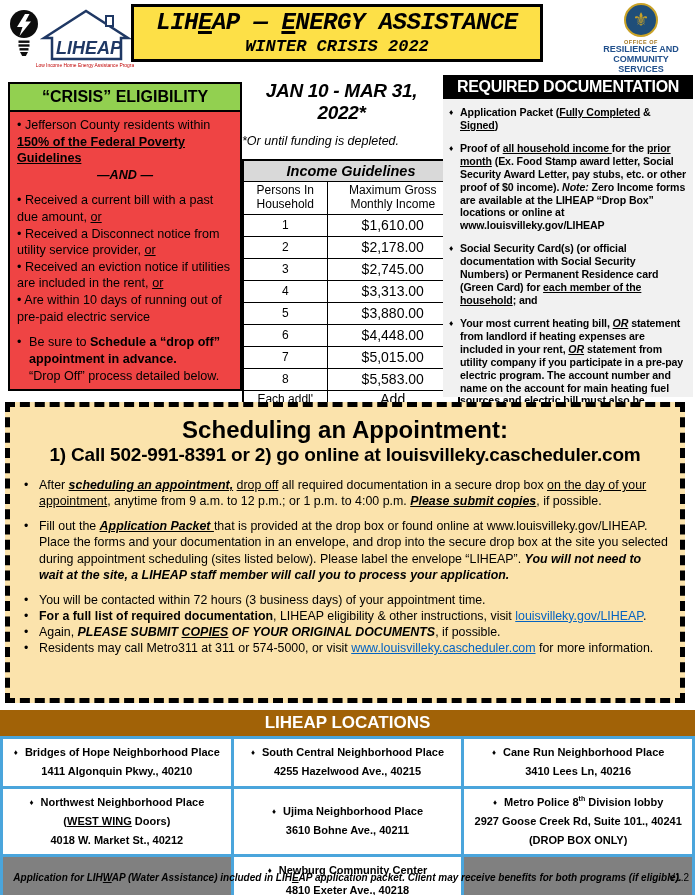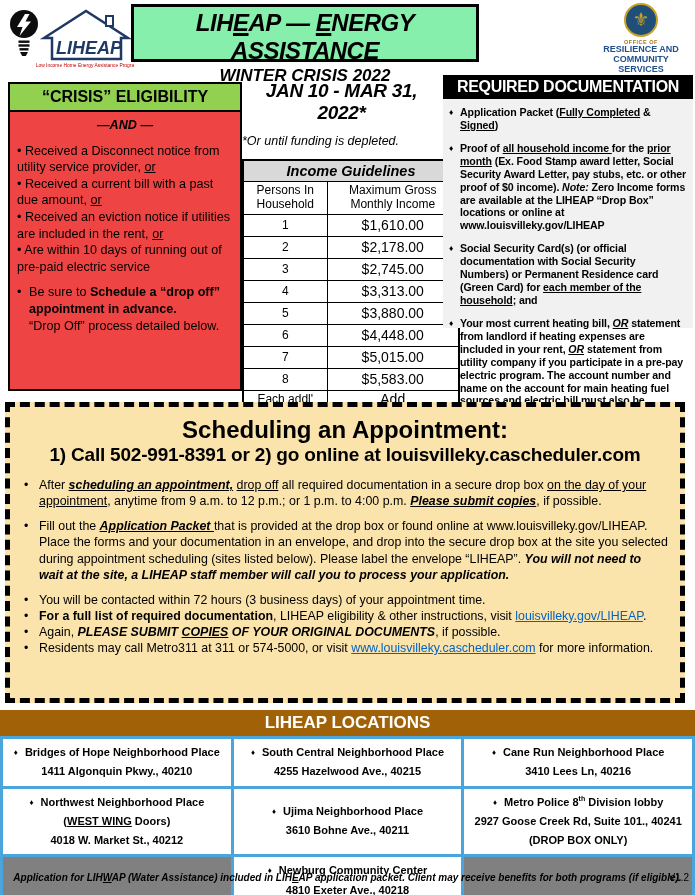--- a/index.html
+++ b/index.html
@@ -1,21 +1,21 @@
 <!DOCTYPE html>
 <html><head>
 <meta charset="utf-8">
 <style>
   * { margin:0; padding:0; box-sizing:border-box; }
   body { background:#ffffff; font-family:"Liberation Sans", sans-serif; }
   .page { position:relative; width:695px; height:895px; background:#fff; color:#000; overflow:hidden; }
 
   
   .logo-wrap { position:absolute; left:6px; top:2px; width:128px; height:70px; }
-  .banner { position:absolute; left:131px; top:4px; width:348px; height:58px; background:#86efac; border:3px solid #000; text-align:center; }
+  .banner { position:absolute; left:131px; top:4px; width:412px; height:58px; background:#fde047; border:3px solid #000; text-align:center;font-family:Liberation Mono, monospace; }
   .banner-l1 { font-size:24px; font-weight:bold; font-style:italic; margin-top:2px; letter-spacing:-0.5px; }
   .banner-l1 .u { text-decoration:underline; text-decoration-thickness:3px; }
   .banner-l2 { font-size:17px; font-weight:bold; font-style:italic; margin-top:1px; }
   .seal { position:absolute; right:3px; top:3px; width:102px; text-align:center; }
   .seal-circle { width:34px; height:34px; border-radius:50%; background:#1F4E79; border:2px solid #C9A227; color:#C9A227; font-size:19px; line-height:30px; margin:0 auto; }
   .seal-office { font-size:5.5px; font-weight:bold; color:#A5761F; margin-top:2px; letter-spacing:0.5px; }
   .seal-line { font-size:9px; font-weight:bold; color:#21508C; line-height:1.1; }
 
   
   .elig { position:absolute; left:8px; top:82px; width:234px; height:309px; border:2px solid #000; background:#ef4444; }
@@ -32,21 +32,21 @@
   .mid-note { font-size:12.5px; font-style:italic; text-align:left; margin-top:10px; }
   .income-table { width:218px; margin:11px auto 0 auto; border-collapse:collapse; border:2px solid #000; }
   .income-table th, .income-table td { border:1.5px solid #000; }
   .it-title { background:#D9D9D9; font-weight:bold; font-style:italic; font-size:14.5px; padding:2px 0; text-align:center; }
   .it-col { font-weight:normal; font-size:12px; text-align:center; padding:2px 1px; line-height:1.15; }
   .income-table td { text-align:center; }
   .it-p { font-size:12px; height:22px; }
   .it-v { font-size:14px; }
   .it-addl { font-size:12px; line-height:1.15; padding:2px 0; }
 
-  .docs { position:absolute; left:443px; top:75px; width:250px; height:253px; background:#F1F1F1; }
+  .docs { position:absolute; left:443px; top:75px; width:250px; height:322px; background:#F1F1F1; }
   .docs-header { background:#000; color:#fff; font-weight:bold; font-size:16px; text-align:center; padding:3px 0; letter-spacing:-0.3px; }
   .docs-body { padding:7px 6px 0 6px; font-size:10.6px; font-weight:bold; line-height:1.22; letter-spacing:-0.1px; }
   .docs-body .db { display:flex; margin-bottom:10px; }
   .docs-body .mk { width:11px; flex:0 0 11px; font-size:8.5px; padding-top:1px; }
   .u { text-decoration:underline; }
   .i { font-style:italic; }
   .b { font-weight:bold; }
   .bi { font-weight:bold; font-style:italic; }
   .biu { font-weight:bold; font-style:italic; text-decoration:underline; }
   .iu { font-style:italic; text-decoration:underline; }
@@ -106,24 +106,25 @@
   <div class="seal">
     <div class="seal-circle"><span>⚜</span></div>
     <div class="seal-office">OFFICE OF</div>
     <div class="seal-line">RESILIENCE AND</div>
     <div class="seal-line">COMMUNITY SERVICES</div>
   </div>
 
   <div class="elig">
     <div class="elig-header">“CRISIS” ELIGIBILITY</div>
     <div class="elig-body">
+      <p><span>•</span> <span>Jefferson County residents within </span><span class="b u">150% of the Federal Poverty Guidelines</span></p>
       <p class="and-line">—AND —</p>
       <div class="gap8"></div>
+      <p><span>•</span> <span>Received a current bill with a past due amount, </span><span class="u">or</span></p>
       <p><span>•</span> <span>Received a Disconnect notice from utility service provider, </span><span class="u">or</span></p>
-      <p><span>•</span> <span>Received a current bill with a past due amount, </span><span class="u">or</span></p>
       <p><span>•</span> <span>Received an eviction notice if utilities are included in the rent,  </span><span class="u">or</span></p>
       <p><span>•</span> <span>Are within 10 days of running out of pre-paid electric service</span></p>
       <div class="gap8"></div>
       <div class="hang">
         <span class="mk">•</span>
         <div>
           <span>Be sure to </span><span class="b">Schedule a “drop off” appointment in advance.</span>
           <div>“Drop Off” process detailed below.</div>
         </div>
       </div>

